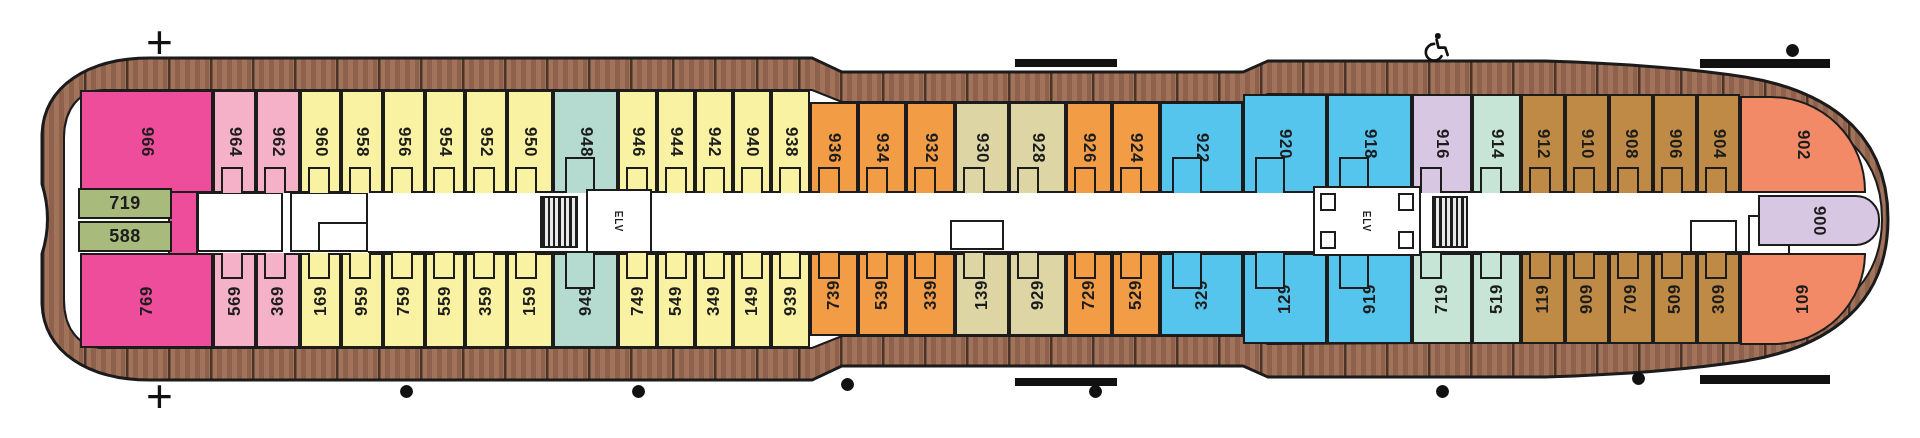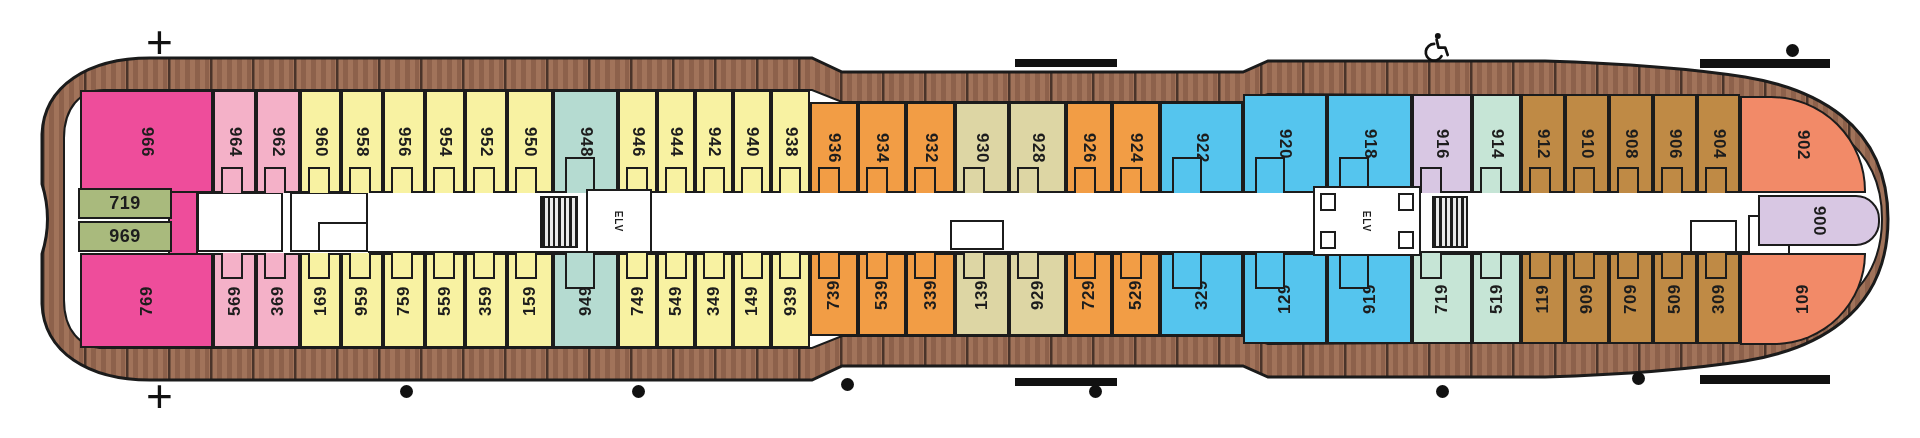--- a/index.html
+++ b/index.html
@@ -334,21 +334,21 @@
       <span class="num num-ccw">309</span>
       <div class="notch notch-b" style="width: 22px; height: 26px; left: 6px;"></div>
     </div>
     <div class="cabin" style="left: 1740px; top: 253px; width: 126px; height: 92px; background: rgb(242, 138, 104); border-radius: 0px 0px 95px;">
       <span class="num num-ccw">109</span>
     </div>
     <div class="cabin" style="left: 78px; top: 188px; width: 94px; height: 31px; background: rgb(169, 186, 125);">
       <span class="num num-h">719</span>
     </div>
     <div class="cabin" style="left: 78px; top: 221px; width: 94px; height: 31px; background: rgb(169, 186, 125);">
-      <span class="num num-h">969</span>
+      <span class="num num-h">588</span>
     </div>
     <div class="cabin" style="left: 1758px; top: 195px; width: 122px; height: 51px; background: rgb(216, 199, 227); border-radius: 0px 24px 24px 0px;">
       <span class="num num-cw">900</span>
     </div>
     <div class="elv" style="left: 586px; top: 189px; width: 66px; height: 64px;">
       <span class="lbl">ELV</span>
     </div>
     <div class="elv" style="left: 1313px; top: 186px; width: 108px; height: 70px;">
       <div class="car" style="left: 5px; top: 5px;"></div>
       <div class="car" style="left: 83px; top: 5px;"></div>

